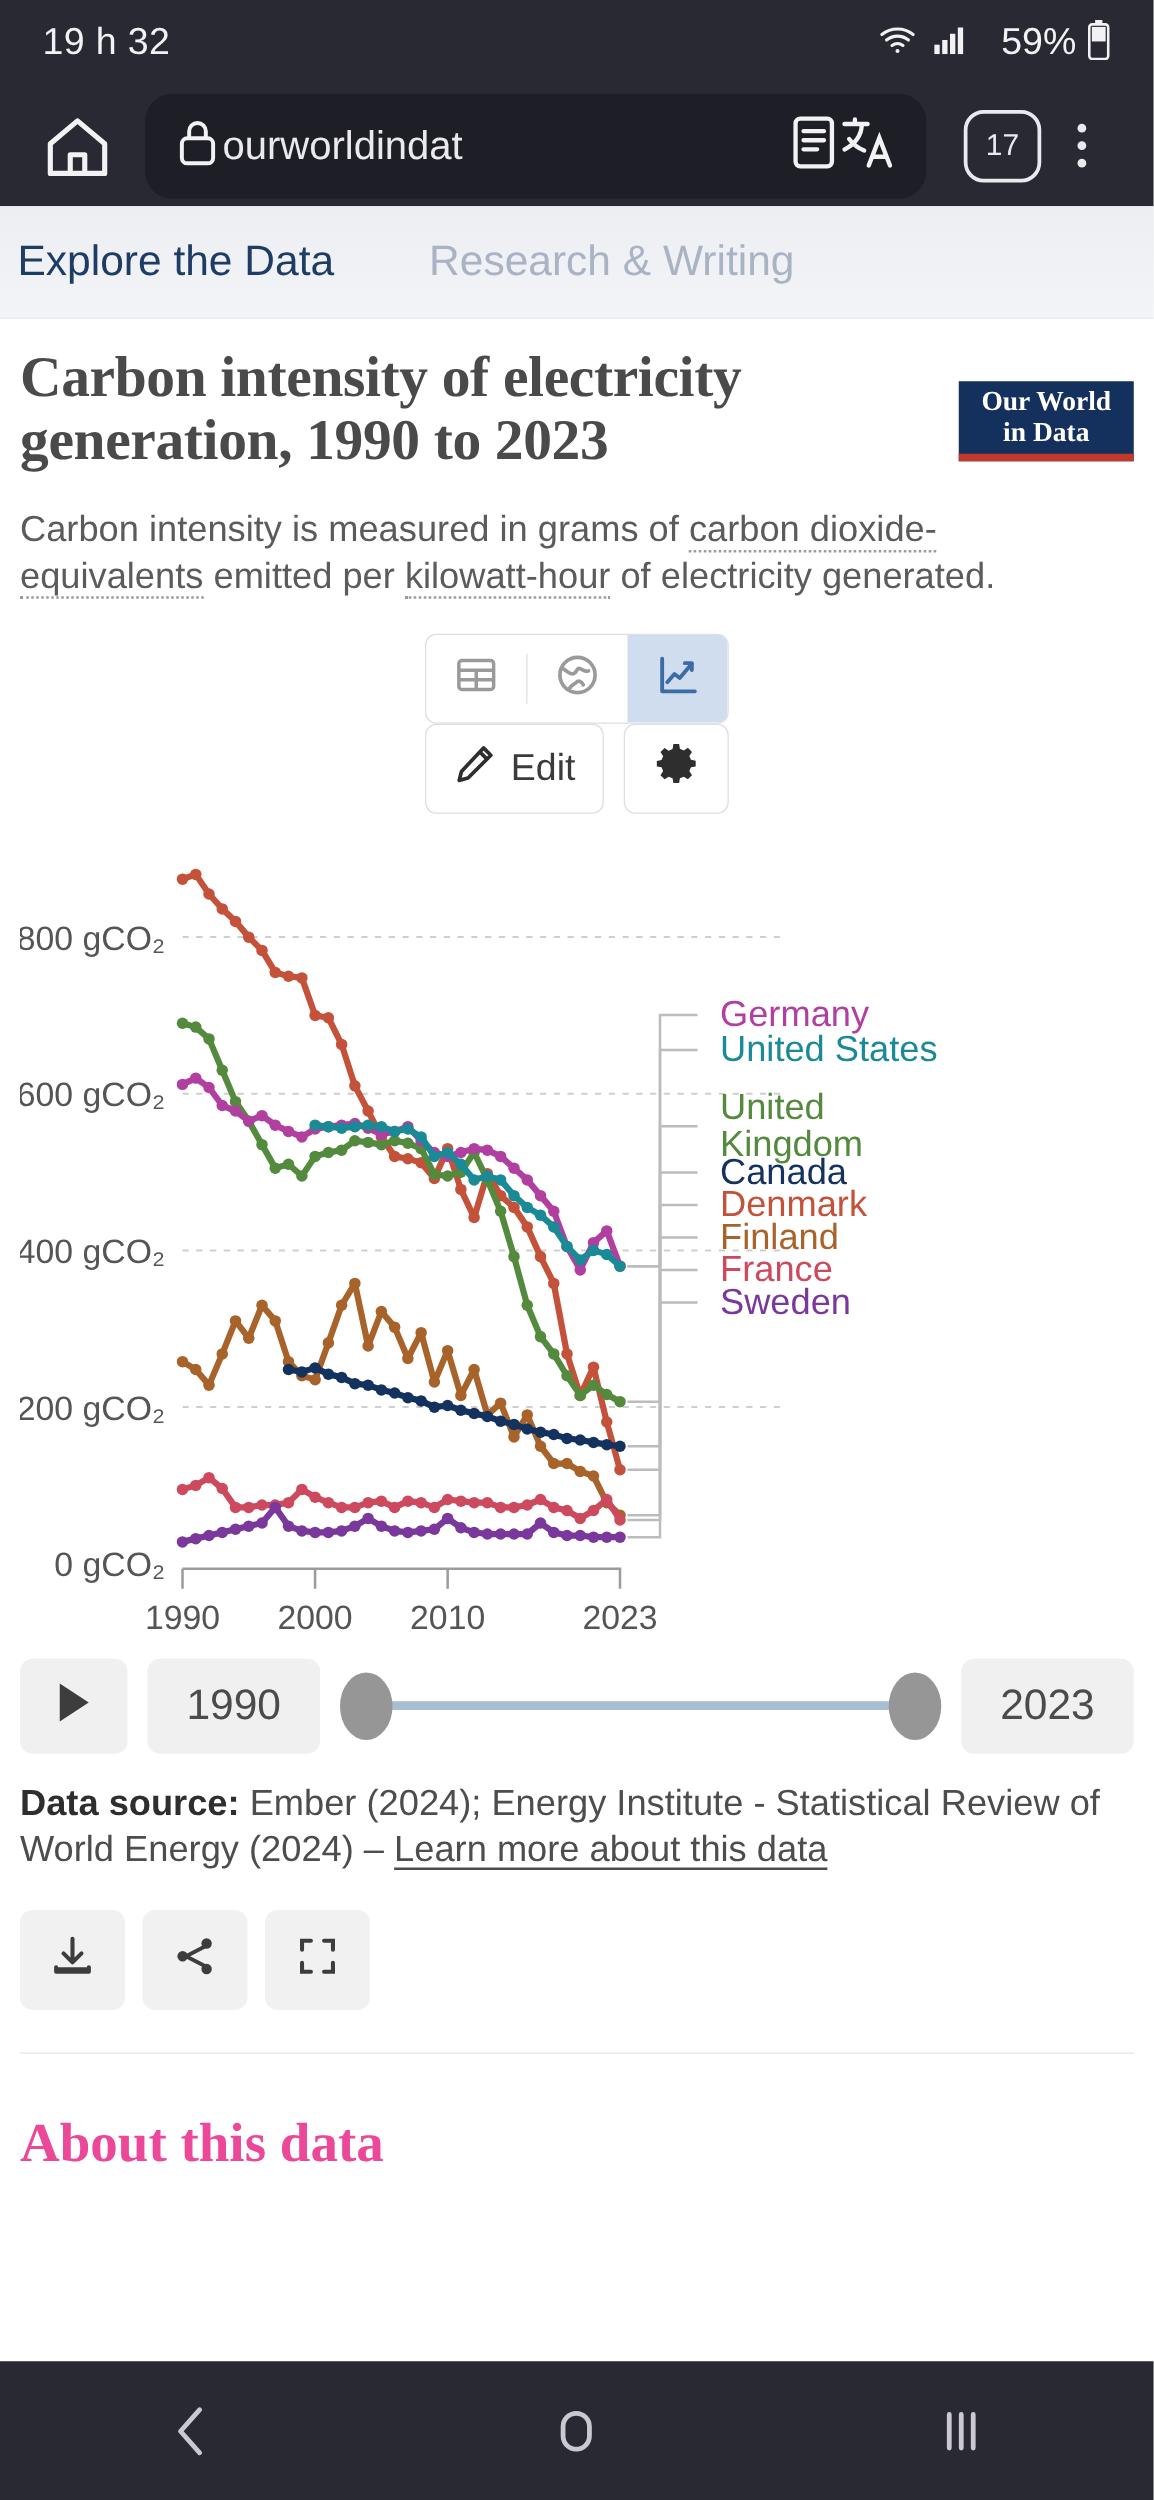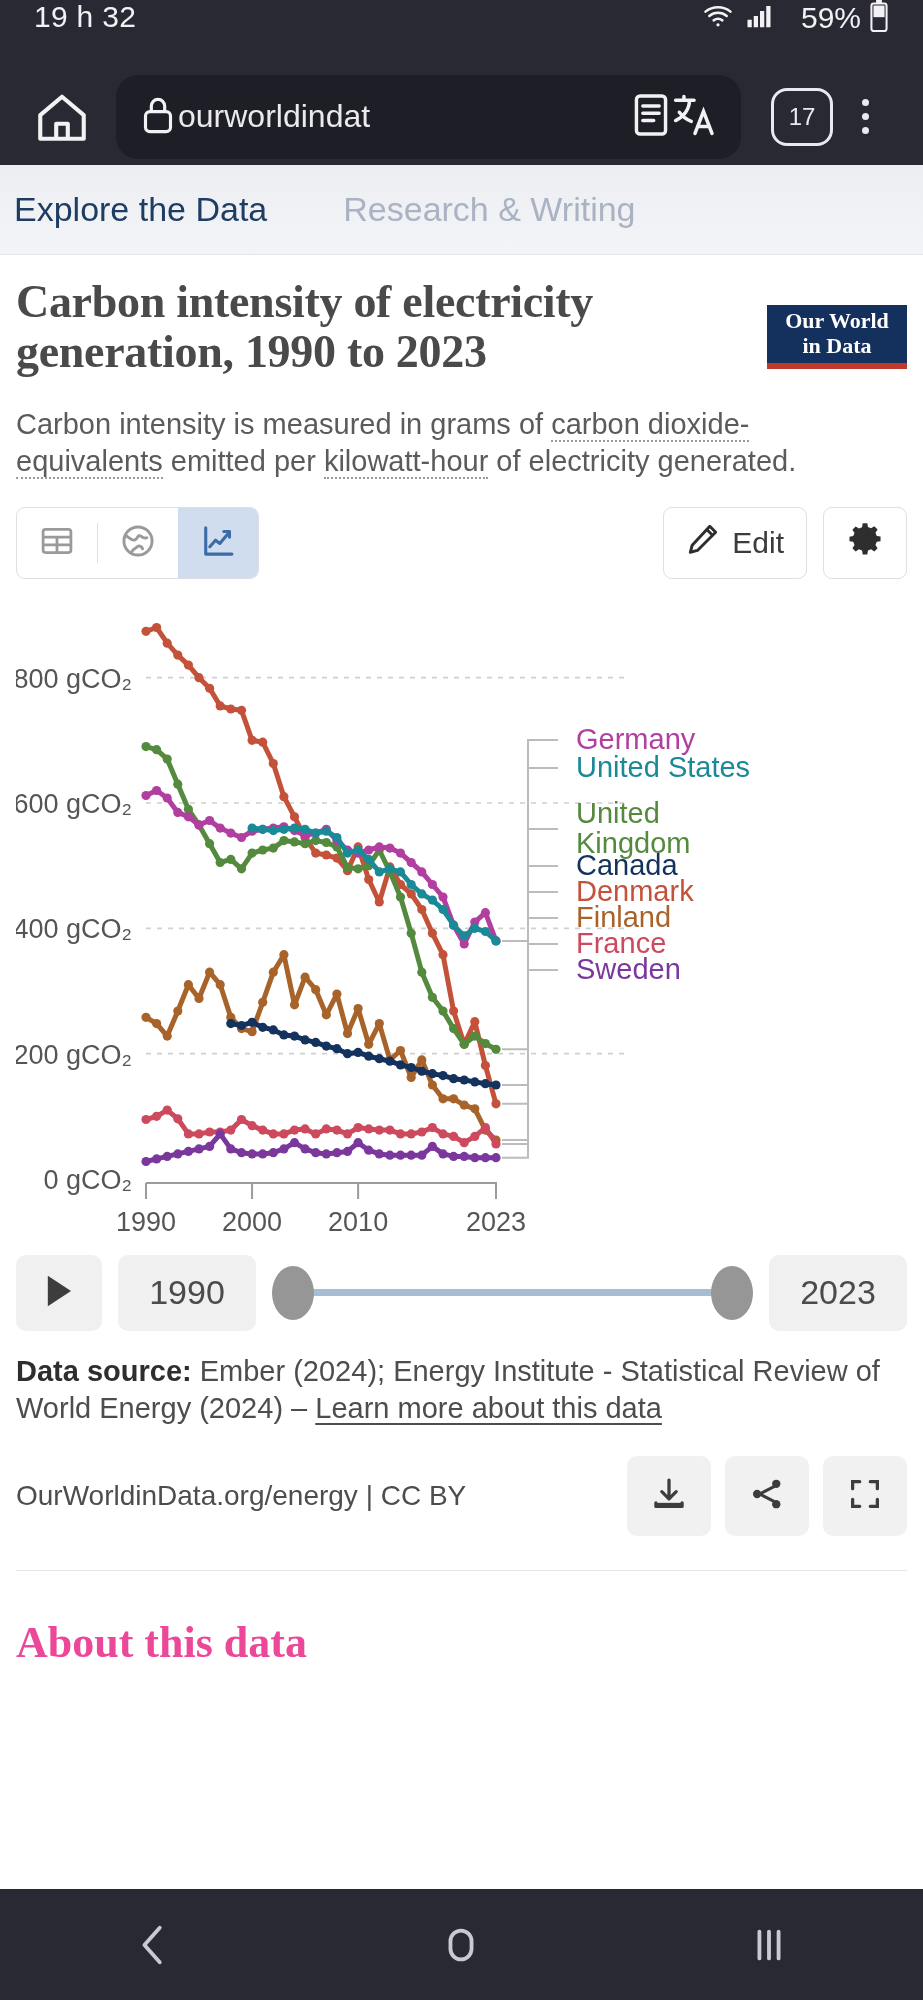--- a/index.html
+++ b/index.html
@@ -6,21 +6,21 @@
   html, body {
     width: 923px; height: 2000px;
     font-family: "Liberation Sans", sans-serif;
     background: #fff; overflow: hidden;
   }
   .phone { position: relative; width: 923px; height: 2000px; background:#fff; }
 
   
   .statusbar {
     height: 68px; background:#292933; color:#f2f2f4;
-    display:flex; align-items:flex-start; justify-content:space-between;
+    display:flex; align-items:center; justify-content:space-between;
     padding: 0 34px;
     gap: 24px;
   }
   .status-time { font-size: 30px; letter-spacing:.3px; }
   .status-right { display:flex; align-items:center; gap:8px; }
   .status-pct { font-size:30px; margin-left:16px; }
 
   
   .toolbar {
     height: 97px; background:#292933;
@@ -72,21 +72,21 @@
     display:flex; flex-direction:column; align-items:center; justify-content:center;
     border-bottom: 6px solid #c0392b; flex:0 0 auto; margin-top: 20px;
   }
   .subtitle {
     margin-top: 30px; font-size: 29px; line-height: 1.28; color:#5b5b5b;
     max-width: 880px;
   }
   .dotted { border-bottom: 2px dotted #9a9a9a; }
 
   
-  .ctrlrow { display:flex; align-items:center; justify-content:space-between; margin-top: 26px; }
+  .ctrlrow { display:flex; align-items:center; justify-content:space-between; margin-top: 26px; flex-direction: column; }
   .seg {
     display:flex; align-items:center; border:1px solid #dcdfe4; border-radius:9px;
     background:#fff; height: 72px; overflow:hidden;
   }
   .seg > div { width: 80px; height: 100%; display:flex; align-items:center; justify-content:center; }
   .seg .divider { width:1px; background:#dcdfe4; height:40px; }
   .seg .active { background:#cfddef; }
   .btn {
     height:72px; border:1px solid #dcdfe4; border-radius:9px; background:#fff;
     display:flex; align-items:center; justify-content:center; gap:12px;
@@ -598,21 +598,20 @@
       </div>
       <div class="tl-btn tl-year">2023</div>
     </div>
 
     <div class="src">
       <b>Data source:</b>
       <span>Ember (2024); Energy Institute - Statistical Review of World Energy (2024) – </span><u>Learn more about this data</u>
     </div>
 
     <div class="footrow">
-      <div class="lic">OurWorldinData.org/energy | CC BY</div>
       <div class="fbtns">
         <div class="fbtn">
           <span>
             <svg width="36" height="36" viewBox="0 0 22 22" fill="none" stroke="#3d3d3d" stroke-width="2" stroke-linecap="round" stroke-linejoin="round">
               <path d="M11 2.5v11M6.6 9.6 11 14l4.4-4.4"></path>
               <path d="M3 16.4v2.2h16v-2.2" fill="#3d3d3d"></path>
             </svg>
           </span>
         </div>
         <div class="fbtn">

